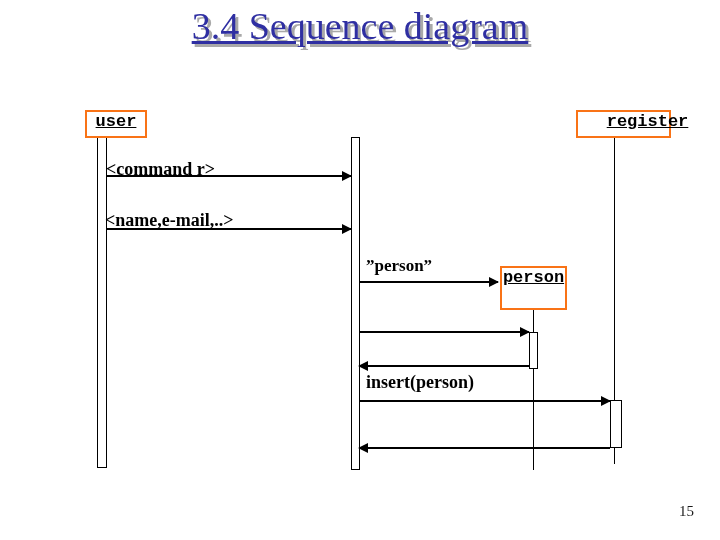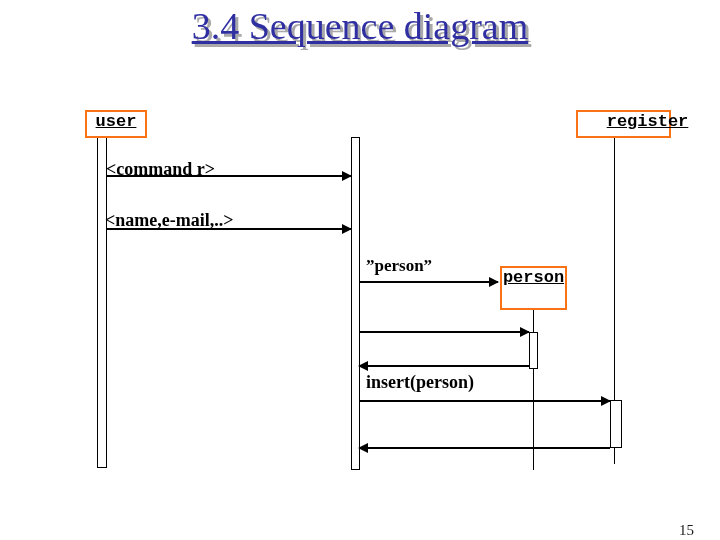--- a/index.html
+++ b/index.html
@@ -56,21 +56,21 @@
   }
   #arr-command        { left:106px; top:175px; width:245px; }
   #arr-name           { left:106px; top:228px; width:245px; }
   #arr-create         { left:359px; top:281px; width:139px; }
   #arr-setdata        { left:359px; top:331px; width:170px; }
   #arr-return-setdata { left:359px; top:365px; width:170px; }
   #arr-insert         { left:359px; top:400px; width:251px; }
   #arr-return-insert  { left:359px; top:447px; width:251px; }
 
   .page-number {
-    position:absolute; right:26px; bottom:1px; font-size:15px; color:#1a1a1a;
+    position:absolute; right:26px; bottom:20px; font-size:15px; color:#1a1a1a;
   }
 </style>
 </head>
 <body>
 
 <div class="slide">
 
   <h1 class="title">3.4 Sequence diagram</h1>
 
   <div class="lifeline" id="line-register"></div>

